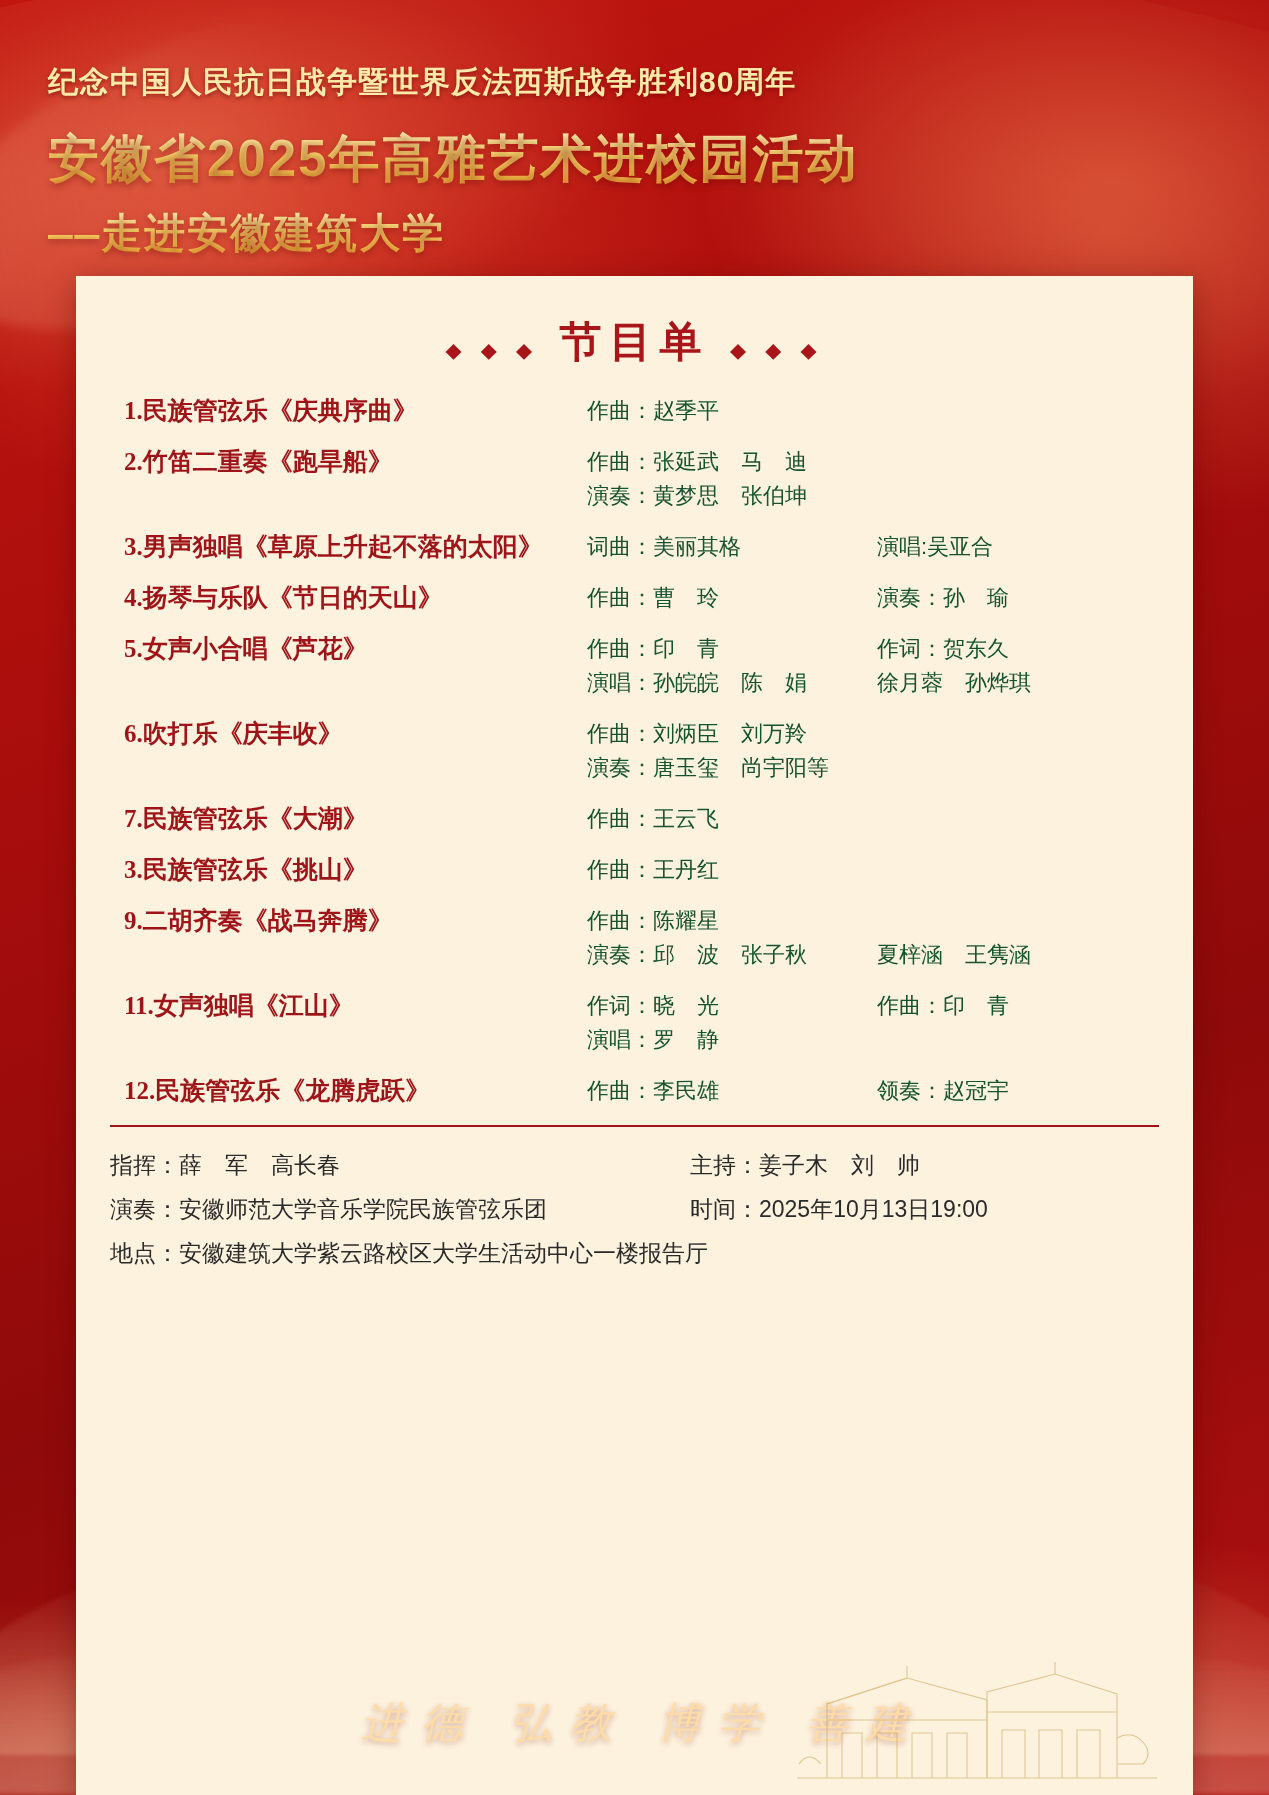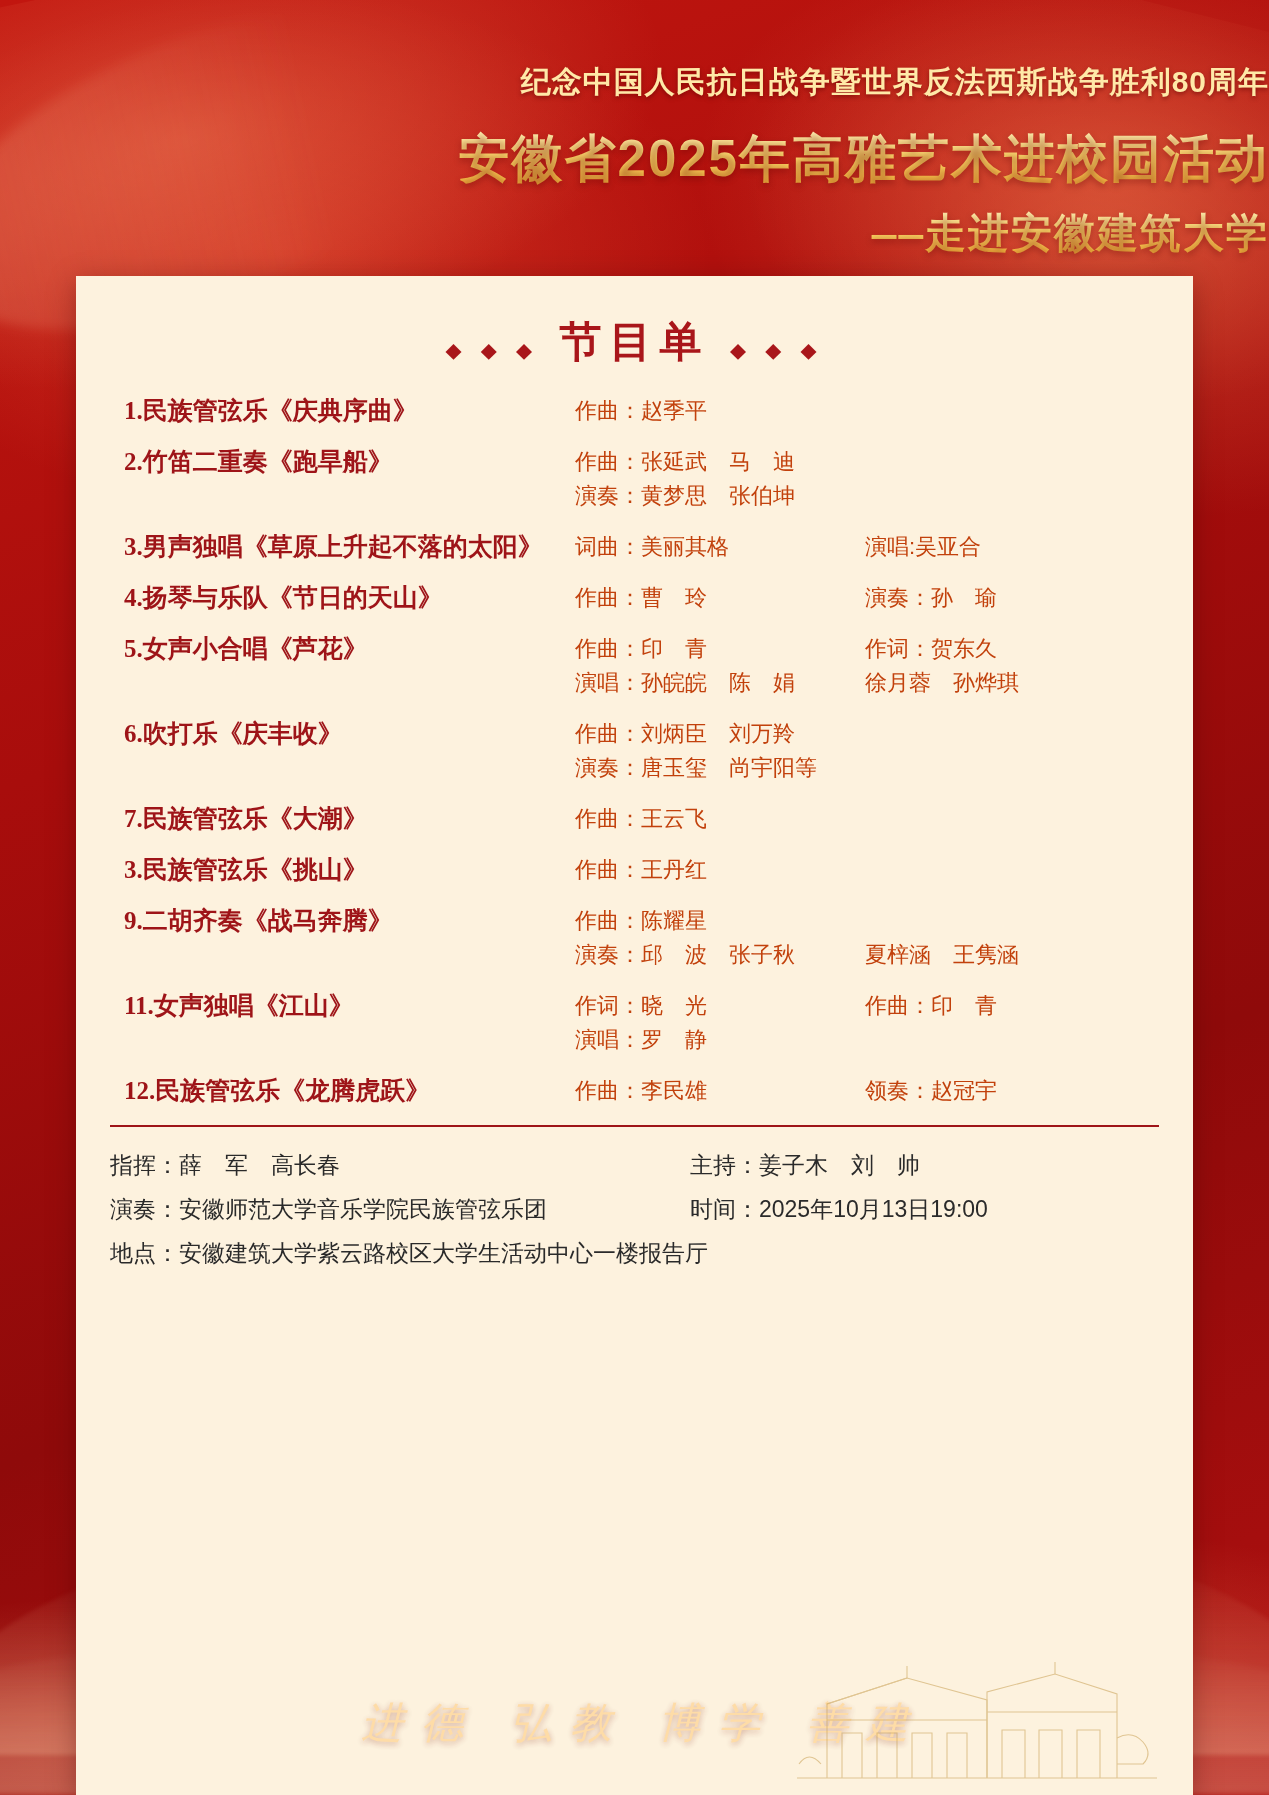--- a/index.html
+++ b/index.html
@@ -55,21 +55,21 @@
   .swoosh2{
     position:absolute;left:-200px;bottom:0px;width:1700px;height:180px;
     background:linear-gradient(0deg, rgba(255,225,190,0.30), rgba(255,225,190,0) 85%);
     border-top-left-radius:50% 100%;
     border-top-right-radius:60% 100%;
     filter:blur(3px);
     pointer-events:none;
   }
 
   
-  .header{position:relative;text-align:right;padding-top:62px;}
+  .header{position:relative;text-align:left;padding-top:62px;padding-left:48px;}
   .head-line1{
     font-family:"Liberation Sans", sans-serif;
     font-weight:bold;
     font-size:30px;
     letter-spacing:1px;
     color:#ffe9a8;
     text-shadow:0 2px 4px rgba(90,0,0,0.55);
   }
   .head-line2{
     font-family:"Liberation Sans", sans-serif;
@@ -126,36 +126,37 @@
     margin:0 16px;
   }
 
   .list{
     margin:24px 34px 0 34px;
   }
   .item{
     display:flex;
     align-items:flex-start;
     margin-bottom:17px;
+    gap:12px;
   }
   .item-name{
     width:465px;
     flex:0 0 465px;
     font-size:25px;
     font-weight:bold;
     color:#9e1418;
     letter-spacing:0px;
     padding-left:14px;
     box-sizing:border-box;
     white-space:nowrap;
   }
   .credits{
     flex:1;
     font-size:22px;
-    color:#c2410c;
+    color:#14532d;
     line-height:34px;
     font-family:"Liberation Sans", sans-serif;
   }
   .crow{display:flex;}
   .c-left{width:290px;flex:0 0 290px;white-space:pre;}
   .c-right{flex:1;white-space:pre;}
 
   .divider{
     margin:14px 34px 0 34px;
     border-top:2px solid #9e1418;

